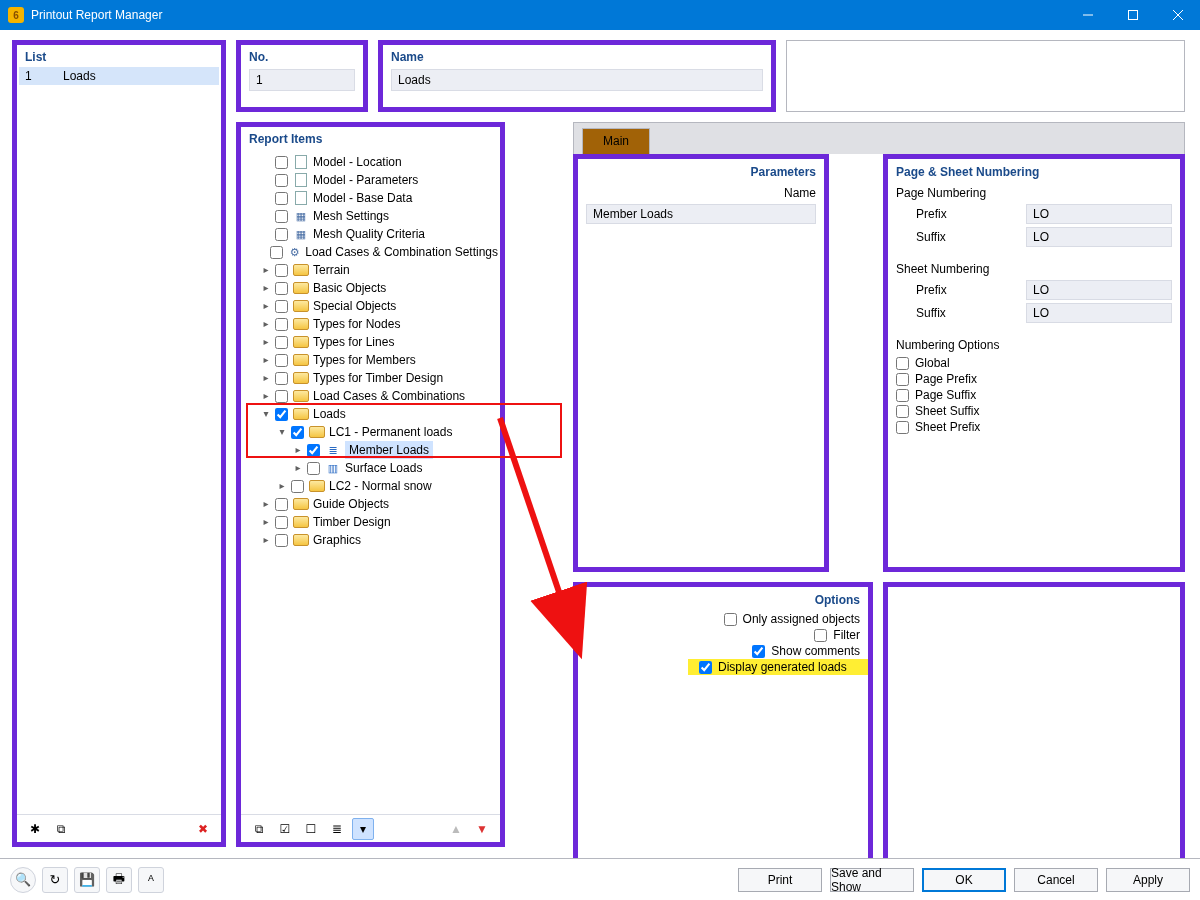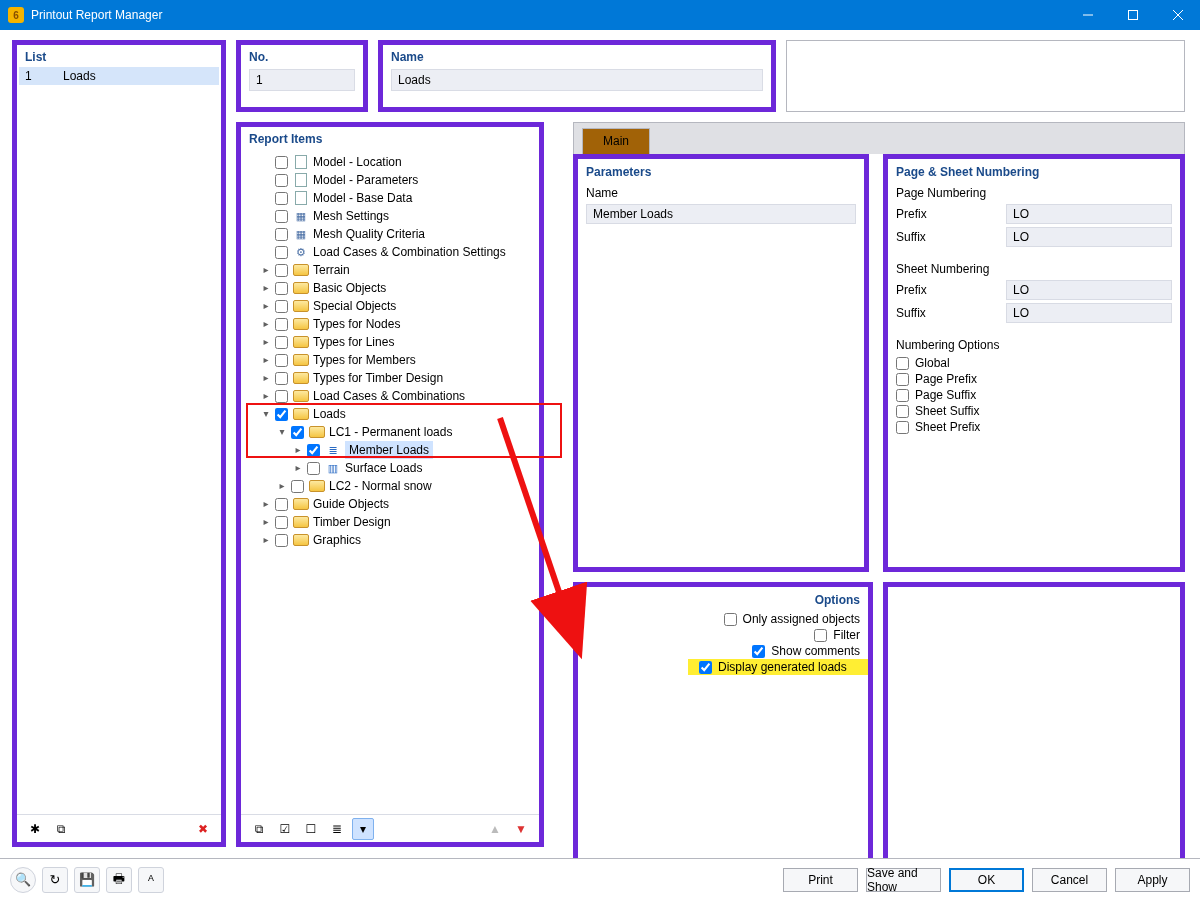--- a/index.html
+++ b/index.html
@@ -56,21 +56,21 @@
   .name-pane { top:10px; left:378px; width:398px; height:72px; }
   .field {
     margin:2px 8px 6px; height:22px; background:#eceef4;
     border:1px solid #d9dce5; padding:0 6px; display:flex; align-items:center;
   }
   .header-right {
     position:absolute; top:10px; left:786px; width:399px; height:72px;
     border:1px solid #b5b7bf; background:#fff;
   }
 
-  .items-pane { top:92px; left:236px; width:308px; bottom:11px; display:flex; flex-direction:column;}
+  .items-pane { top:92px; left:236px; width:269px; bottom:11px; display:flex; flex-direction:column;}
   .tree { flex:1; overflow:auto; padding:4px 2px 4px 2px; }
   .tree-row { display:flex; align-items:center; height:18px; line-height:18px; white-space:nowrap;}
   .tw { display:inline-block; }
   .arrow { width:14px; text-align:center; color:#606060; font-size:10px;}
   .arrow.open::before { content:"▾"; }
   .arrow.closed::before { content:"▸"; }
   .arrow.none { visibility:hidden; }
   input.chk { width:13px; height:13px; margin:0 3px 0 2px;}
   .ticon {
     width:16px; height:14px; margin:0 4px 0 2px; display:inline-flex;
@@ -99,46 +99,46 @@
   .tabs {
     position:absolute; top:92px; left:573px; width:612px; height:32px;
     background:#dfe0e4; border:1px solid #b5b7bf; border-bottom:none;
     display:flex; align-items:flex-end; padding:0 8px;
   }
   .tab {
     padding:5px 20px 6px; background:#a16207; border:1px solid #b5b7bf;
     border-bottom:1px solid #fff; margin-bottom:-1px; font-size:12px;
   }
 
-  .params-pane { top:124px; left:573px; width:296px; height:418px; }
+  .params-pane { top:124px; left:573px; width:256px; height:418px;text-align:right; }
   .options-pane { top:552px; left:573px; width:300px; height:295px; display:flex; flex-direction:column;align-items:flex-end;}
   .page-pane { top:124px; left:883px; width:302px; height:418px; }
   .blank-pane { top:552px; left:883px; width:302px; height:295px;}
   .sub-h { color:#1a4a8a; font-weight:600; padding:6px 8px 4px;}
   .kv { display:flex; align-items:center; padding:1px 8px 2px;}
-  .kv .k { width:110px; }
+  .kv .k { width:110px;margin-left:20px; }
   .kv .v {
     flex:1; background:#eceef4; border:1px solid #d8dbe4;
     height:20px; display:flex; align-items:center; padding:0 6px;
   }
   .plain-label { padding:3px 8px; }
   .opt-row { display:flex; align-items:center; padding:1px 8px;}
   .opt-row label { margin-left:6px;}
   .opt-row.hl { background:#ffee33;padding-left:11px;}
   .chk2 { width:13px; height:13px;}
   .group-gap { height:10px;}
 
   .footer {
     position:absolute; left:0; right:0; bottom:0; height:42px;
     border-top:1px solid #b5b7bf; background:#fff;
     display:flex; align-items:center; padding:0 10px;
   }
   .footer .spacer { flex:1;}
   .btn {
-    width:75px; height:24px; margin-left:8px;
+    width:84px; height:24px; margin-left:8px;
     background:#f6f7f9; border:1px solid #a7aab2; font-size:12px;
     display:flex; align-items:center; justify-content:center;
   }
   .btn.default { border:2px solid #0078d7; }
   .ftool {
     width:26px; height:26px; margin-right:6px; border:1px solid #cfd3dc; border-radius:3px;
     background:#f6f7f9; display:flex; align-items:center; justify-content:center; font-size:13px;
   }
   .ftool.round { border-radius:13px;}
 

